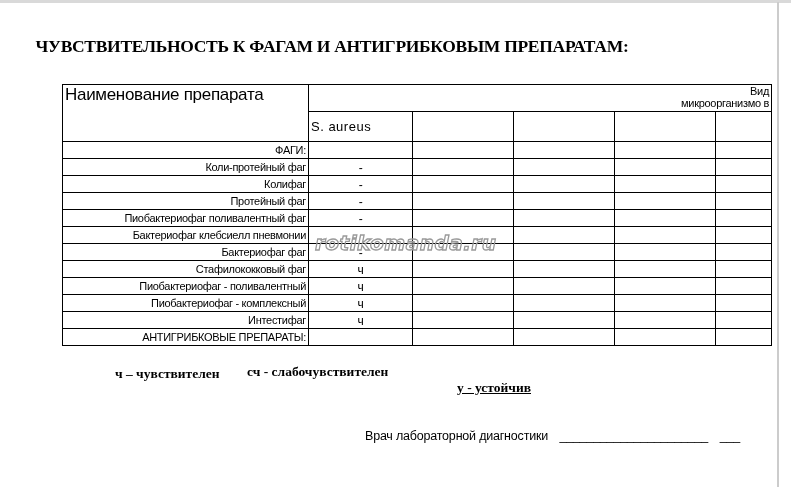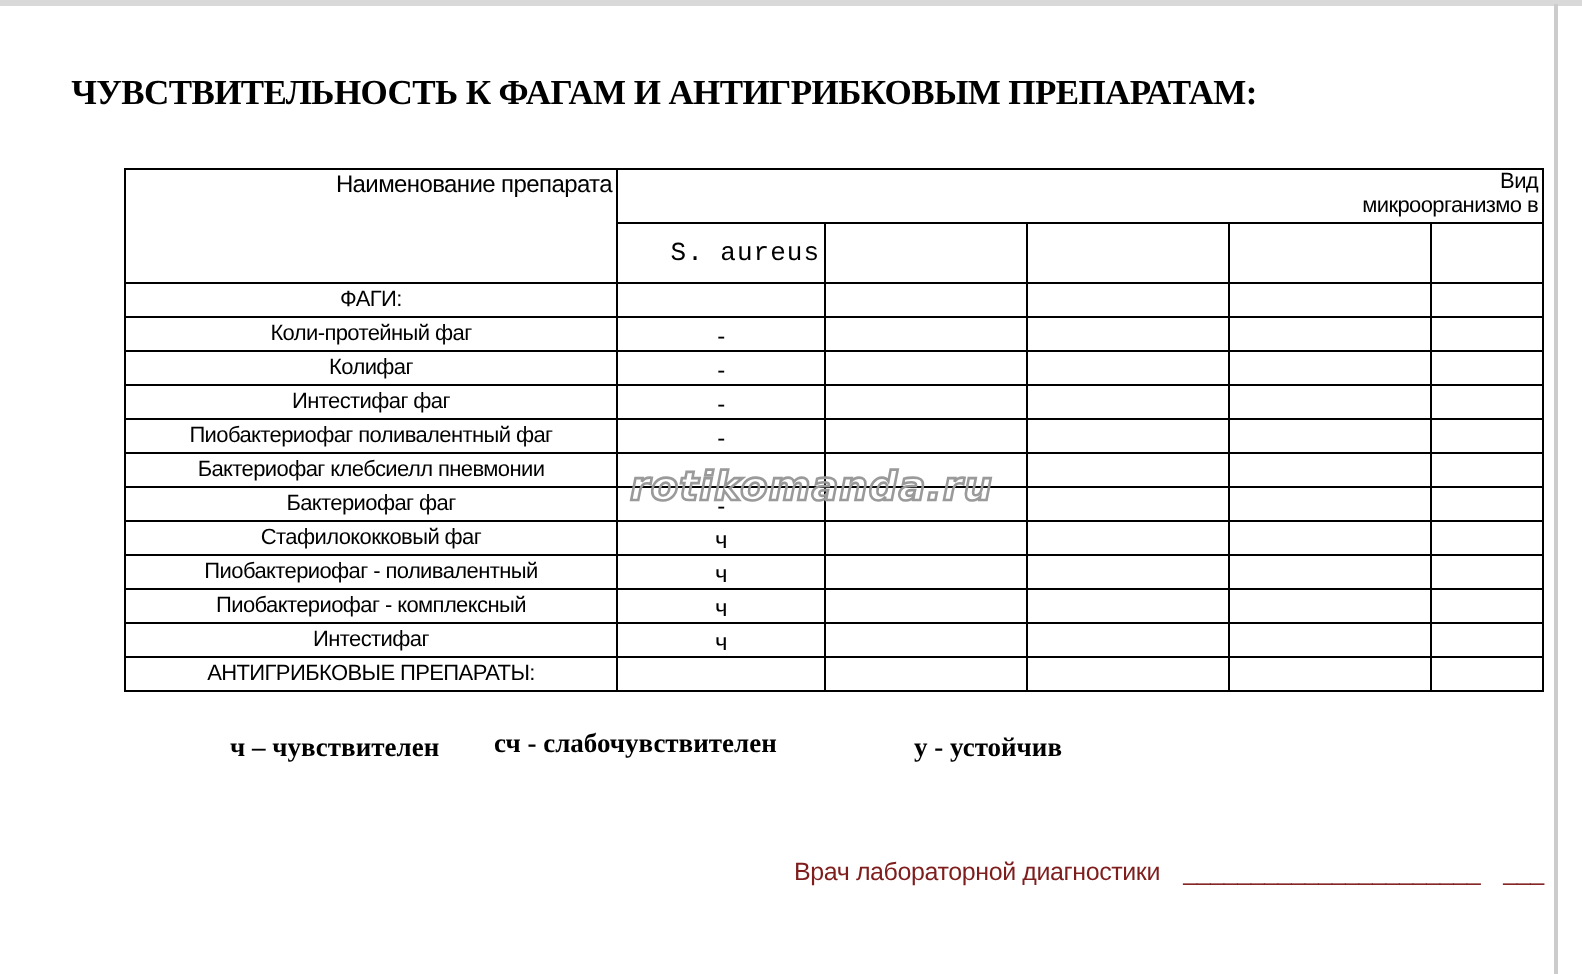--- a/index.html
+++ b/index.html
@@ -51,69 +51,68 @@
   }
   table.sens-table td, table.sens-table th {
     border: 1px solid #000;
     padding: 0 2px;
     font-weight: normal;
     overflow: hidden;
     white-space: nowrap;
   }
   .name-header-cell {
     vertical-align: top;
-    text-align: right;
-    font-size: 12px;
+    text-align: left;
+    font-size: 17px;
   }
   .species-header-cell {
     height: 26px;
     text-align: right;
     vertical-align: top;
     line-height: 12px;
     font-size: 11px;
   }
   .subheader-cell {
     height: 29px;
-    text-align: right;
+    text-align: left;
     vertical-align: middle;
-    font-family: Liberation Mono, monospace;
+    font-family: Liberation Sans, sans-serif;
     font-size: 13px;
     letter-spacing: 0.5px;
   }
   tr.data-row { height: 17px; }
   td.label-cell {
-    text-align: center;
+    text-align: right;
     vertical-align: middle;
     font-size: 11px;
   }
   td.value-cell {
     text-align: center;
     vertical-align: bottom;
     font-size: 12px;
     line-height: 13px;
   }
   .legend-item {
     position: absolute;
     font-family: "Liberation Serif", serif;
     font-weight: bold;
     font-size: 13.5px;
     white-space: nowrap;
   }
   .legend-ch { top: 366px; left: 115px; }
   .legend-sch { top: 364px; left: 247px; }
-  .legend-u { top: 366px; left: 457px; }
+  .legend-u { top: 380px; left: 457px; text-decoration: underline; }
   .signature-block {
     position: absolute;
     top: 429px;
     left: 365px;
     font-size: 12.5px;
     letter-spacing: -0.2px;
     white-space: nowrap;
-    color: #7f1d1d;
-    margin-left: 32px;
+    color: #000000;
   }
   .signature-gap { display: inline-block; width: 5px; }
   .watermark {
     position: absolute;
     left: 315px;
     top: 231px;
     font-family: "DejaVu Sans", sans-serif;
     font-weight: bold;
     font-style: italic;
     font-size: 20px;
@@ -173,21 +172,21 @@
       </tr>
       <tr class="data-row">
         <td class="label-cell">Колифаг</td>
         <td class="value-cell">-</td>
         <td class="value-cell"></td>
         <td class="value-cell"></td>
         <td class="value-cell"></td>
         <td class="value-cell"></td>
       </tr>
       <tr class="data-row">
-        <td class="label-cell">Интестифаг фаг</td>
+        <td class="label-cell">Протейный фаг</td>
         <td class="value-cell">-</td>
         <td class="value-cell"></td>
         <td class="value-cell"></td>
         <td class="value-cell"></td>
         <td class="value-cell"></td>
       </tr>
       <tr class="data-row">
         <td class="label-cell">Пиобактериофаг  поливалентный  фаг</td>
         <td class="value-cell">-</td>
         <td class="value-cell"></td>

